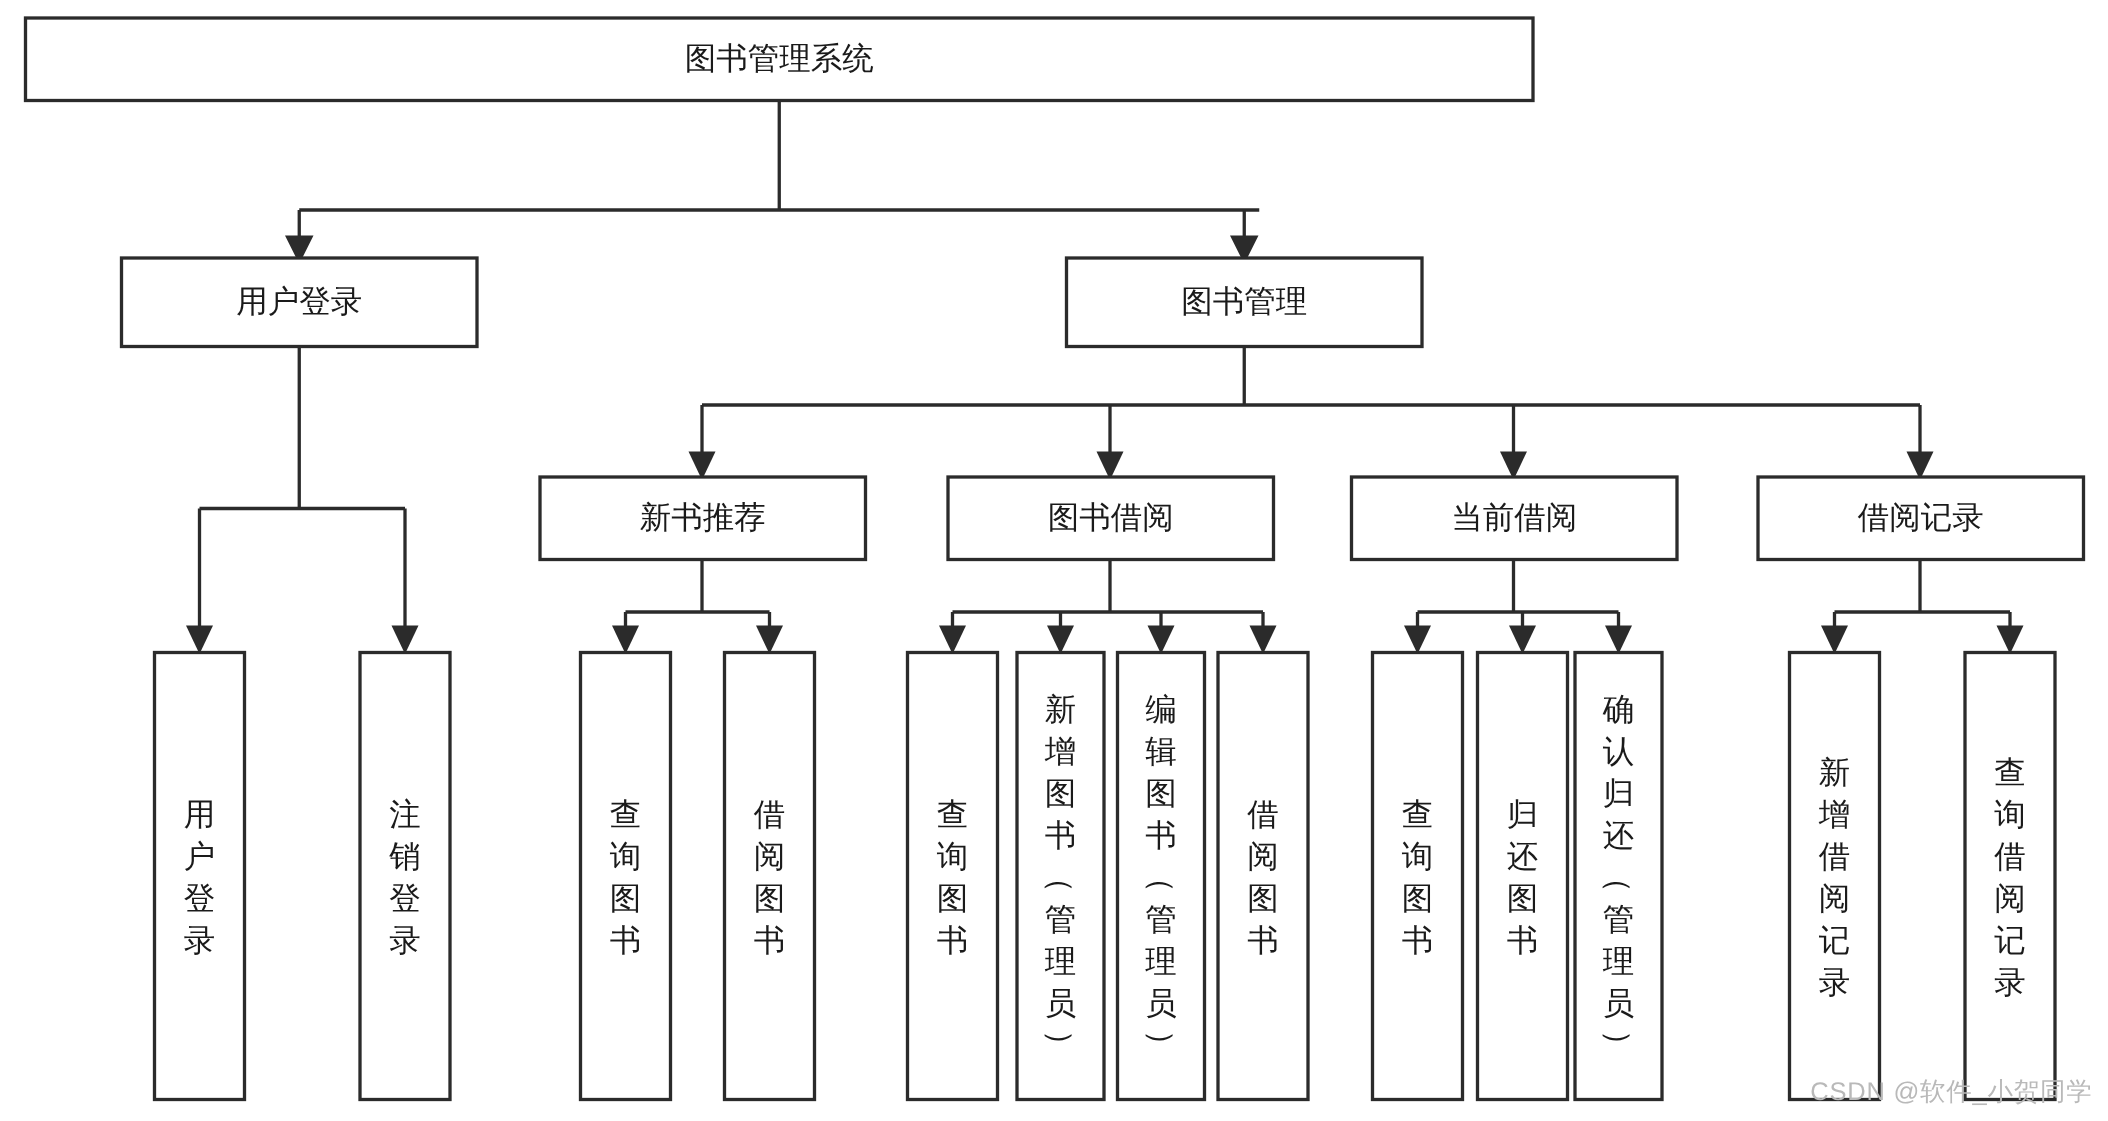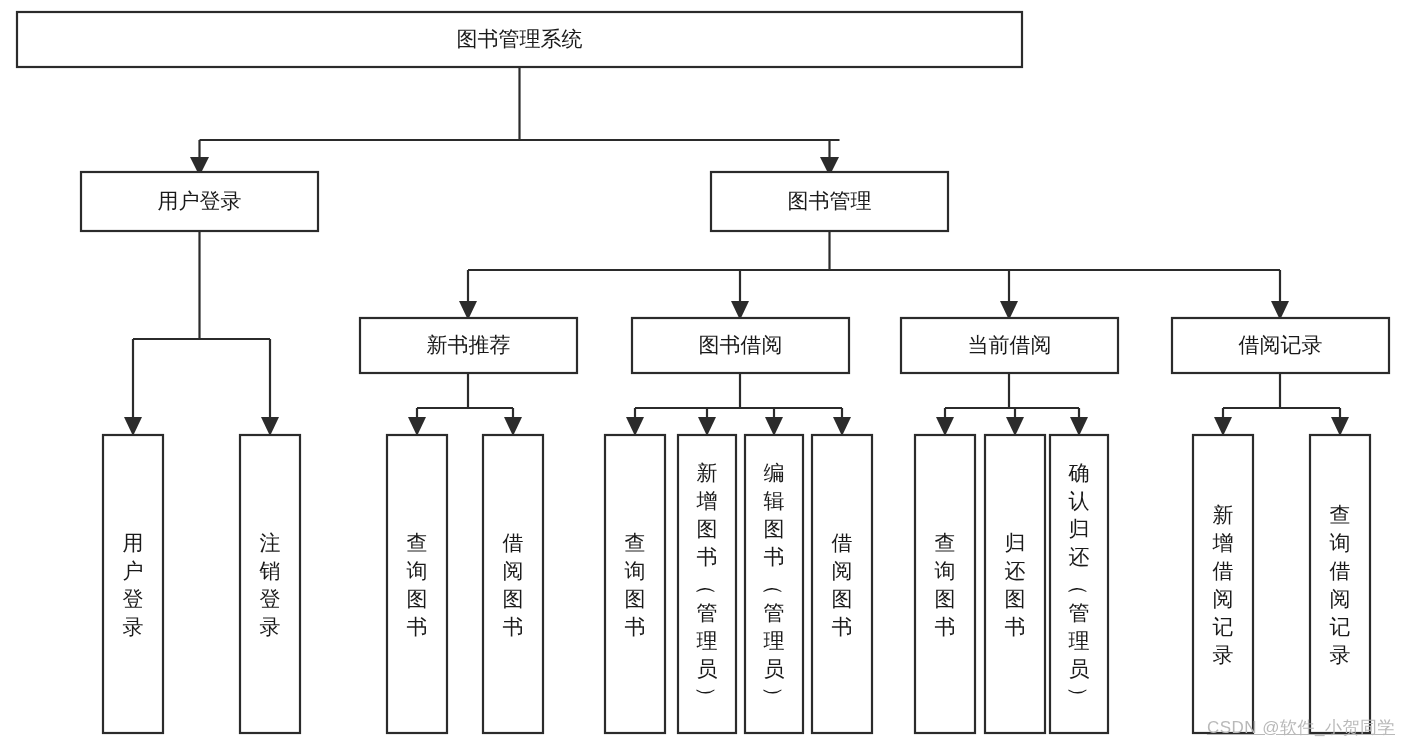--- a/index.html
+++ b/index.html
@@ -49,21 +49,20 @@
   .watermark {
     position: absolute;
     right: 10px;
     bottom: 8px;
     font-family: "Liberation Sans", "DejaVu Sans", sans-serif;
     font-size: 17px;
     color: #b9b9b9;
     white-space: nowrap;
     pointer-events: none;
     letter-spacing: 0.5px;
-    text-decoration: underline;
   }
 </style>
 </head>
 <body>
 
 <svg id="diagram" viewBox="0 0 1405 747" xmlns="http://www.w3.org/2000/svg">
 
   <defs>
     <marker id="arrow" viewBox="0 0 12 12" refX="6" refY="10" markerWidth="11" markerHeight="11" orient="auto-start-reverse">
       <path d="M 1 0 L 6 12 L 11 0 z" class="arrow-head"></path>

